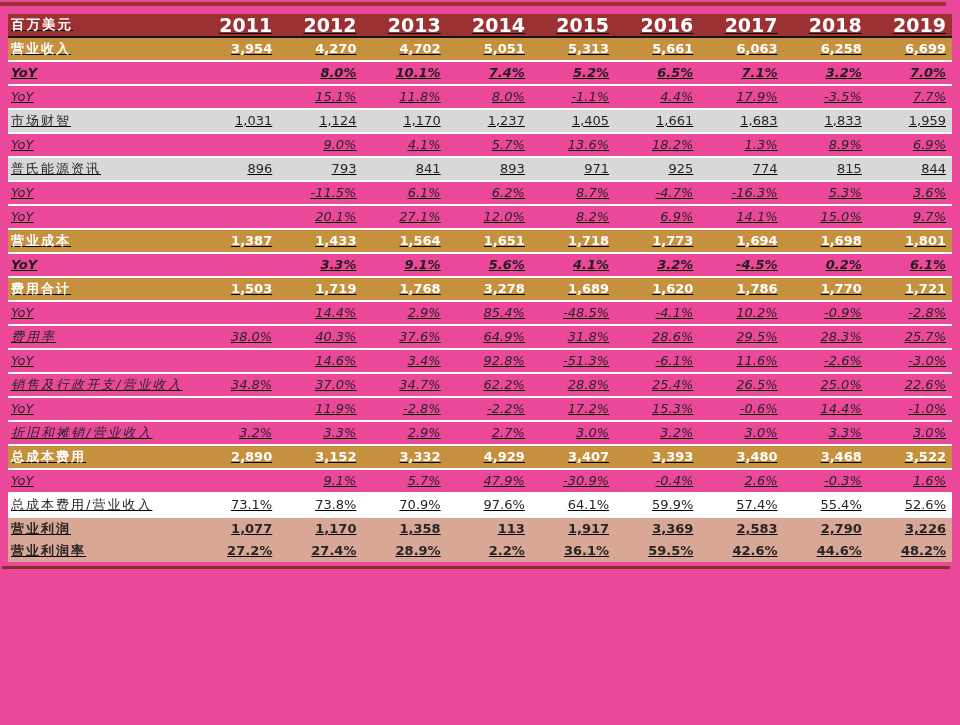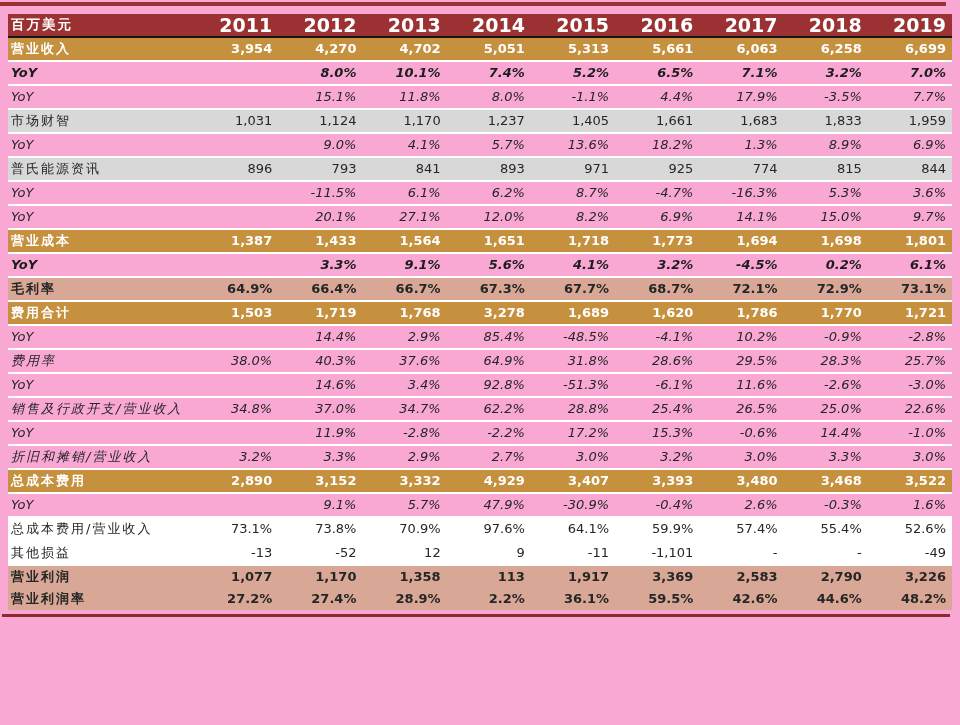--- a/index.html
+++ b/index.html
@@ -8,23 +8,24 @@
     --gray:#D8D8D8;
     --pink:#D9A795;
     --ink:#262626;
     --rule-bottom:#8B2B2E;
   }
   *{box-sizing:border-box;}
   html,body{margin:0;padding:0;background:#fff;}
   .sheet{
     position:relative;
     width:960px;height:725px;
-    background:#f9a8d4;
+    background:#ec4899;
     overflow:hidden;
     font-family:"DejaVu Sans","Liberation Sans",sans-serif;
+    text-decoration:underline;
   }
   .top-rule{
     margin-top:2px;
     width:946px;height:4px;
     background:var(--maroon);
   }
   table.fin-table{
     table-layout:fixed;
     border-collapse:collapse;
     width:944px;
@@ -214,32 +215,20 @@
           <td class="num"></td>
           <td class="num">3.3%</td>
           <td class="num">9.1%</td>
           <td class="num">5.6%</td>
           <td class="num">4.1%</td>
           <td class="num">3.2%</td>
           <td class="num">-4.5%</td>
           <td class="num">0.2%</td>
           <td class="num">6.1%</td>
         </tr>
-        <tr class="row-pink">
-          <td class="label label-cjk">毛利率</td>
-          <td class="num">64.9%</td>
-          <td class="num">66.4%</td>
-          <td class="num">66.7%</td>
-          <td class="num">67.3%</td>
-          <td class="num">67.7%</td>
-          <td class="num">68.7%</td>
-          <td class="num">72.1%</td>
-          <td class="num">72.9%</td>
-          <td class="num">73.1%</td>
-        </tr>
         <tr class="row-gold">
           <td class="label label-cjk">费用合计</td>
           <td class="num">1,503</td>
           <td class="num">1,719</td>
           <td class="num">1,768</td>
           <td class="num">3,278</td>
           <td class="num">1,689</td>
           <td class="num">1,620</td>
           <td class="num">1,786</td>
           <td class="num">1,770</td>
@@ -346,32 +335,20 @@
           <td class="num">73.1%</td>
           <td class="num">73.8%</td>
           <td class="num">70.9%</td>
           <td class="num">97.6%</td>
           <td class="num">64.1%</td>
           <td class="num">59.9%</td>
           <td class="num">57.4%</td>
           <td class="num">55.4%</td>
           <td class="num">52.6%</td>
         </tr>
-        <tr class="row-plain">
-          <td class="label label-cjk">其他损益</td>
-          <td class="num">-13</td>
-          <td class="num">-52</td>
-          <td class="num">12</td>
-          <td class="num">9</td>
-          <td class="num">-11</td>
-          <td class="num">-1,101</td>
-          <td class="num">-</td>
-          <td class="num">-</td>
-          <td class="num">-49</td>
-        </tr>
         <tr class="row-pink-top">
           <td class="label label-cjk">营业利润</td>
           <td class="num">1,077</td>
           <td class="num">1,170</td>
           <td class="num">1,358</td>
           <td class="num">113</td>
           <td class="num">1,917</td>
           <td class="num">3,369</td>
           <td class="num">2,583</td>
           <td class="num">2,790</td>

